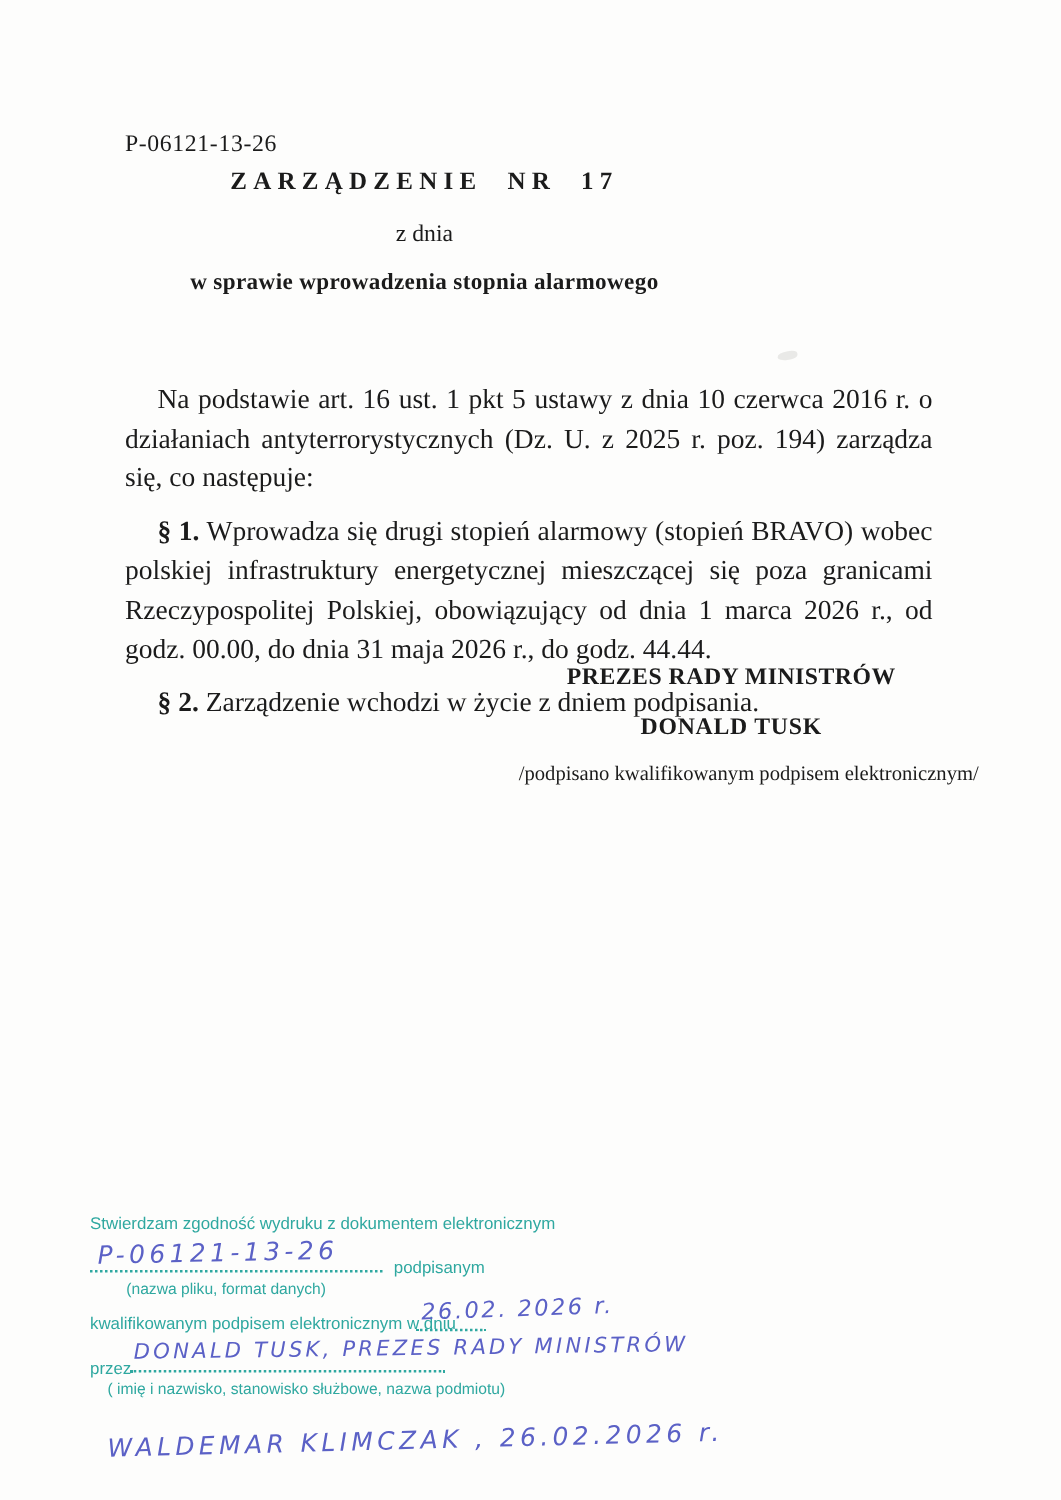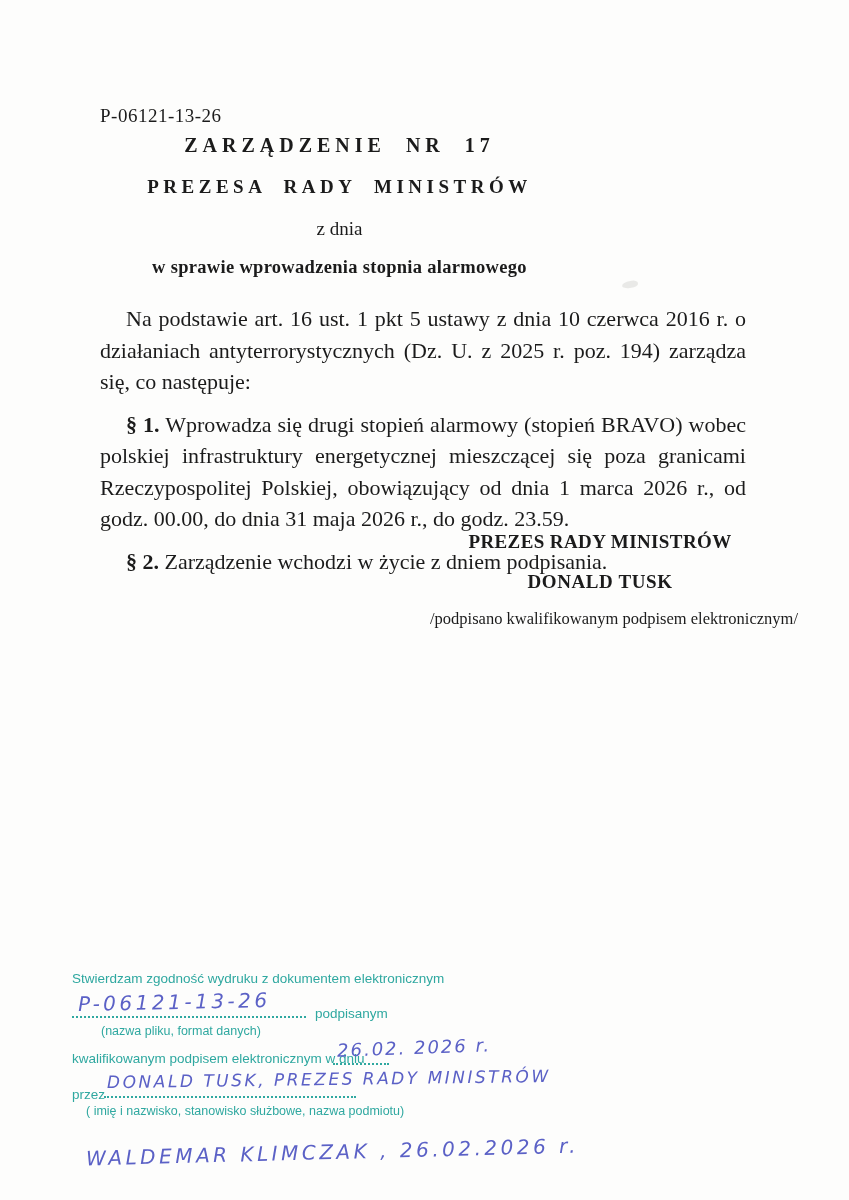--- a/index.html
+++ b/index.html
@@ -56,21 +56,21 @@
     text-align: justify;
   }
   .body-text p {
     text-indent: 26px;
     margin-bottom: 11px;
   }
   .par-label { font-weight: bold; }
   
   .signature-block {
     position: absolute;
-    left: 430px; top: 531px;
+    left: 415px; top: 531px;
     width: 340px;
     text-align: center;
   }
   .signature-title { font-size: 19px; font-weight: bold; letter-spacing: 0.4px; }
   .signature-name  { margin-top: 18px; font-size: 19px; font-weight: bold; letter-spacing: 0.6px; }
   .signature-note  { margin-top: 16px; font-size: 16.5px; white-space: nowrap; }
   
   .scan-artifact {
     position: absolute;
     left: 622px; top: 281px;
@@ -140,30 +140,29 @@
 </style>
 </head>
 <body>
 
 <div class="page">
 
   <div class="ref-number">P-06121-13-26</div>
 
   <div class="title-block">
     <div class="title-line1">ZARZĄDZENIE NR 17</div>
-    <div class="title-line2">PREZESA RADY MINISTRÓW</div>
     <div class="date-line">z dnia</div>
     <div class="subject-line">w sprawie wprowadzenia stopnia alarmowego</div>
   </div>
 
   <div class="scan-artifact"></div>
 
   <div class="body-text">
     <p>Na podstawie art. 16 ust. 1 pkt 5 ustawy z dnia 10 czerwca 2016 r. o działaniach antyterrorystycznych (Dz. U. z 2025 r. poz. 194) zarządza się, co następuje:</p>
-    <p><span class="par-label">§ 1.</span><span> Wprowadza się drugi stopień alarmowy (stopień BRAVO) wobec polskiej infrastruktury energetycznej mieszczącej się poza granicami Rzeczypospolitej Polskiej, obowiązujący od dnia 1 marca 2026 r., od godz. 00.00, do dnia 31 maja 2026 r., do godz. 23.59.</span></p>
+    <p><span class="par-label">§ 1.</span><span> Wprowadza się drugi stopień alarmowy (stopień BRAVO) wobec polskiej infrastruktury energetycznej mieszczącej się poza granicami Rzeczypospolitej Polskiej, obowiązujący od dnia 1 marca 2026 r., od godz. 00.00, do dnia 31 maja 2026 r., do godz. 44.44.</span></p>
     <p><span class="par-label">§ 2.</span><span> Zarządzenie wchodzi w życie z dniem podpisania.</span></p>
   </div>
 
   <div class="signature-block">
     <div class="signature-title">PREZES RADY MINISTRÓW</div>
     <div class="signature-name">DONALD TUSK</div>
     <div class="signature-note">/podpisano kwalifikowanym podpisem elektronicznym/</div>
   </div>
 
   <div class="certification">

